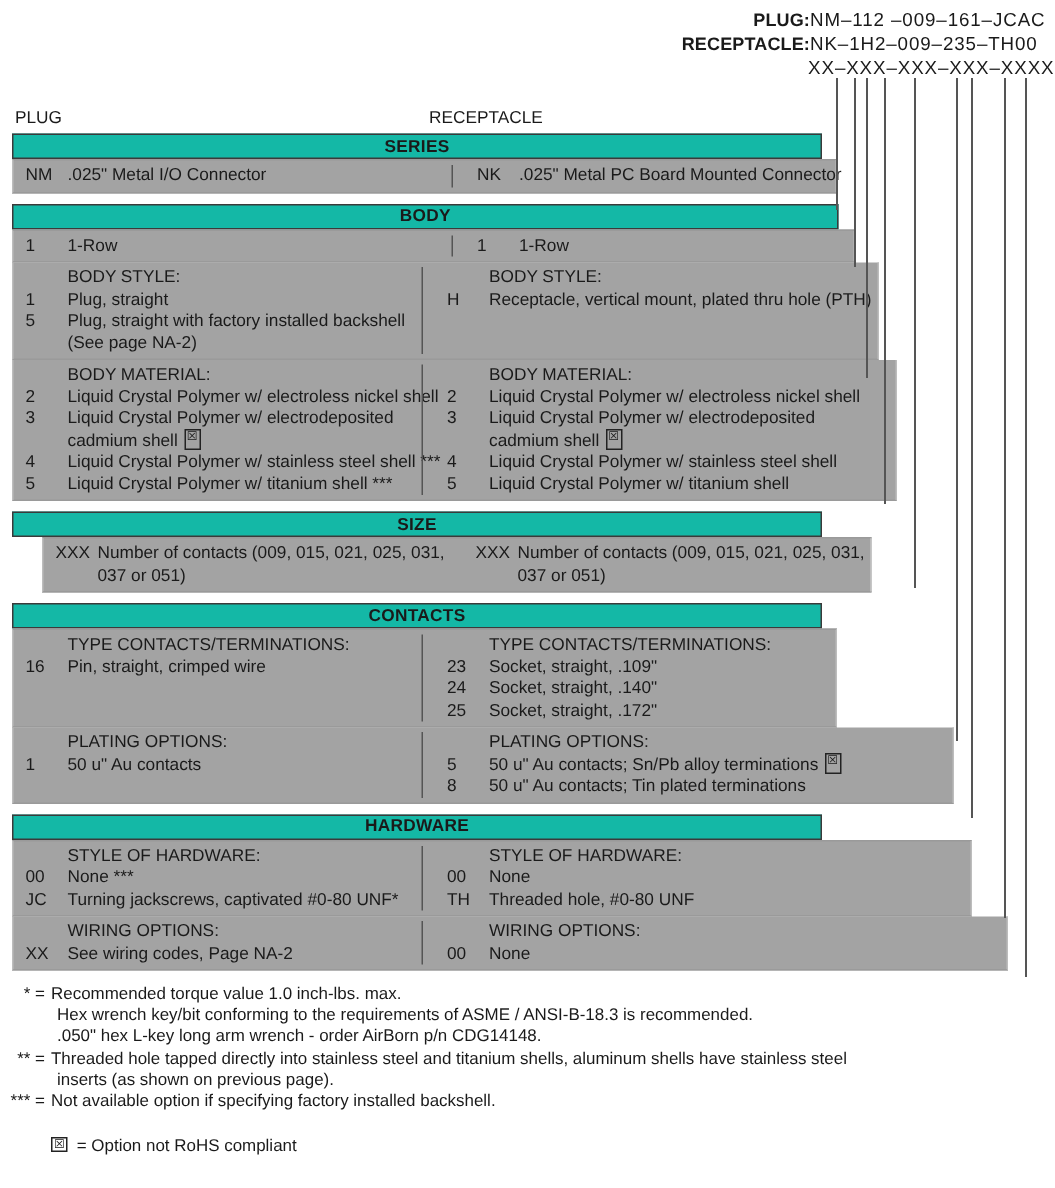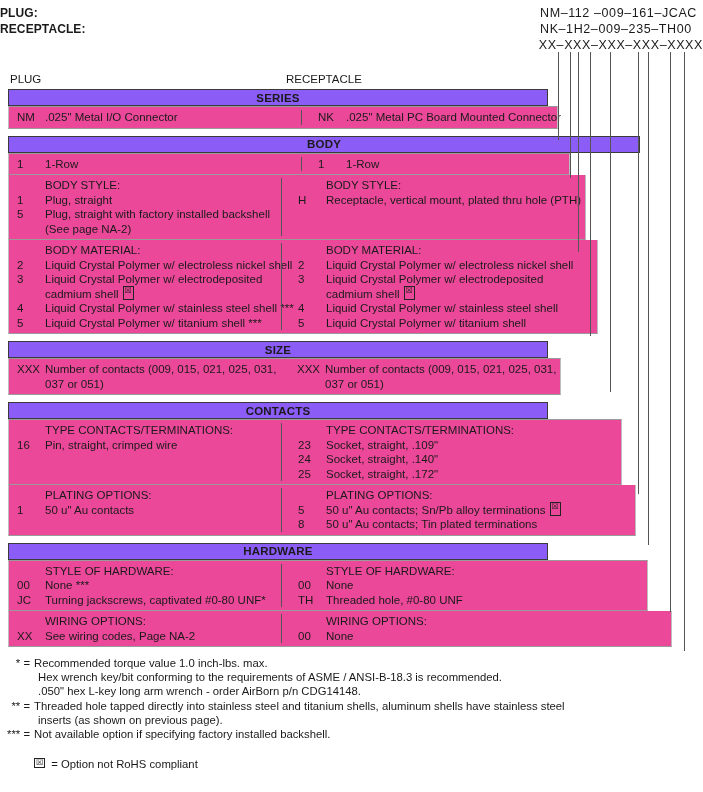--- a/index.html
+++ b/index.html
@@ -22,21 +22,21 @@
     top: 6px; left: 0; width: 703px;
     font-size: 12px;
   }
   .pn-row {
     display: flex;
     align-items: baseline;
     height: 16px;
   }
   .pn-label {
     width: 540px;
-    text-align: left;
+    text-align: right;
     font-weight: bold;
     font-size: 12px;
     padding-right: 0;
     letter-spacing: 0.1px;
   }
   .pn-value {
     font-size: 12.5px;
     letter-spacing: 0.6px;
     white-space: pre;
   }
@@ -60,41 +60,41 @@
     left: 8px;
     top: 89px;
     width: 695px;
   }
 
   
   .band-head {
     position: relative;
     height: 17px;
     border: 1.6px solid #3a3a3a;
-    background: #8b5cf6;
+    background: #14b8a6;
     margin-bottom: 0px;
   }
   .band-head .band-title {
     position: absolute;
     left: 0; right: 0; top: 50%;
     transform: translateY(-50%);
     text-align: center;
     font-weight: bold;
     font-size: 11.5px;
     letter-spacing: 0.2px;
   }
 
   
   .optbox {
     position: relative;
     border-left: 1px solid #bdbdbd;
     border-right: 1px solid #bdbdbd;
     border-bottom: 1px solid #9a9a9a;
     border-top: none;
-    background: #ec4899;
+    background: #a3a3a3;
     display: flex;
     padding: 3px 0 3px 0;
     min-height: 20px;
   }
   .optbox.topline { border-top: 1px solid #9a9a9a; }
   .optbox.noline  { border-bottom: none; }
 
   .half {
     position: relative;
     flex: 0 0 auto;
@@ -209,21 +209,21 @@
     <div class="half right">
       <div class="line">
         <span class="code">NK</span>
         <span class="desc">.025" Metal PC Board Mounted Connector</span>
       </div>
     </div>
   </div>
 
   <div class="gap"></div>
 
-  <div class="band-head" style="width:632px;">
+  <div class="band-head" style="width:551px;">
     <span class="band-title">BODY</span>
   </div>
   <div class="optbox topline" style="width:562px;">
     <div class="half left">
       <div class="line">
         <span class="code">1</span>
         <span class="desc">1-Row</span>
       </div>
     </div>
     <div class="half right">
@@ -320,21 +320,21 @@
         <span class="desc">Liquid Crystal Polymer w/ titanium shell</span>
       </div>
     </div>
   </div>
 
   <div class="gap"></div>
 
   <div class="band-head" style="width:540px;">
     <span class="band-title">SIZE</span>
   </div>
-  <div class="optbox topline" style="width:553px;">
+  <div class="optbox topline" style="width:553px;margin-left:20px;">
     <div class="half left">
       <div class="line">
         <span class="code">XXX</span>
         <span class="desc">Number of contacts (009, 015, 021, 025, 031,</span>
       </div>
       <div class="line">
         <span class="code"></span>
         <span class="desc">037 or 051)</span>
       </div>
     </div>
@@ -348,21 +348,21 @@
         <span class="desc">037 or 051)</span>
       </div>
     </div>
   </div>
 
   <div class="gap"></div>
 
   <div class="band-head" style="width:540px;">
     <span class="band-title">CONTACTS</span>
   </div>
-  <div class="optbox topline" style="width:614px;">
+  <div class="optbox topline" style="width:550px;">
     <div class="half left">
       <div class="line">
         <span class="code blank">.</span>
         <span class="heading">TYPE CONTACTS/TERMINATIONS:</span>
       </div>
       <div class="line">
         <span class="code">16</span>
         <span class="desc">Pin, straight, crimped wire</span>
       </div>
       <div class="line blank">

